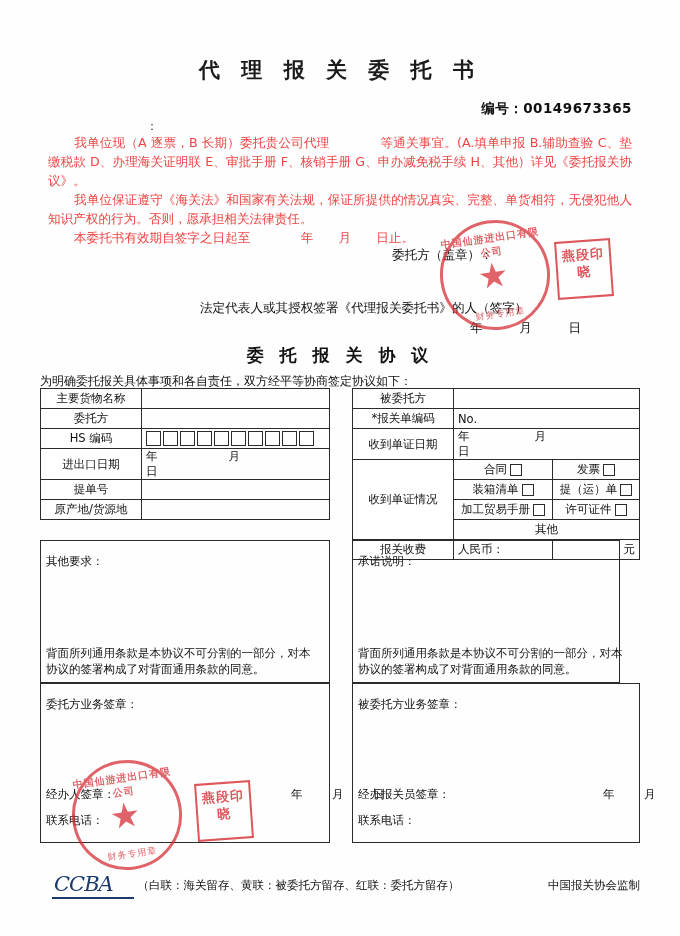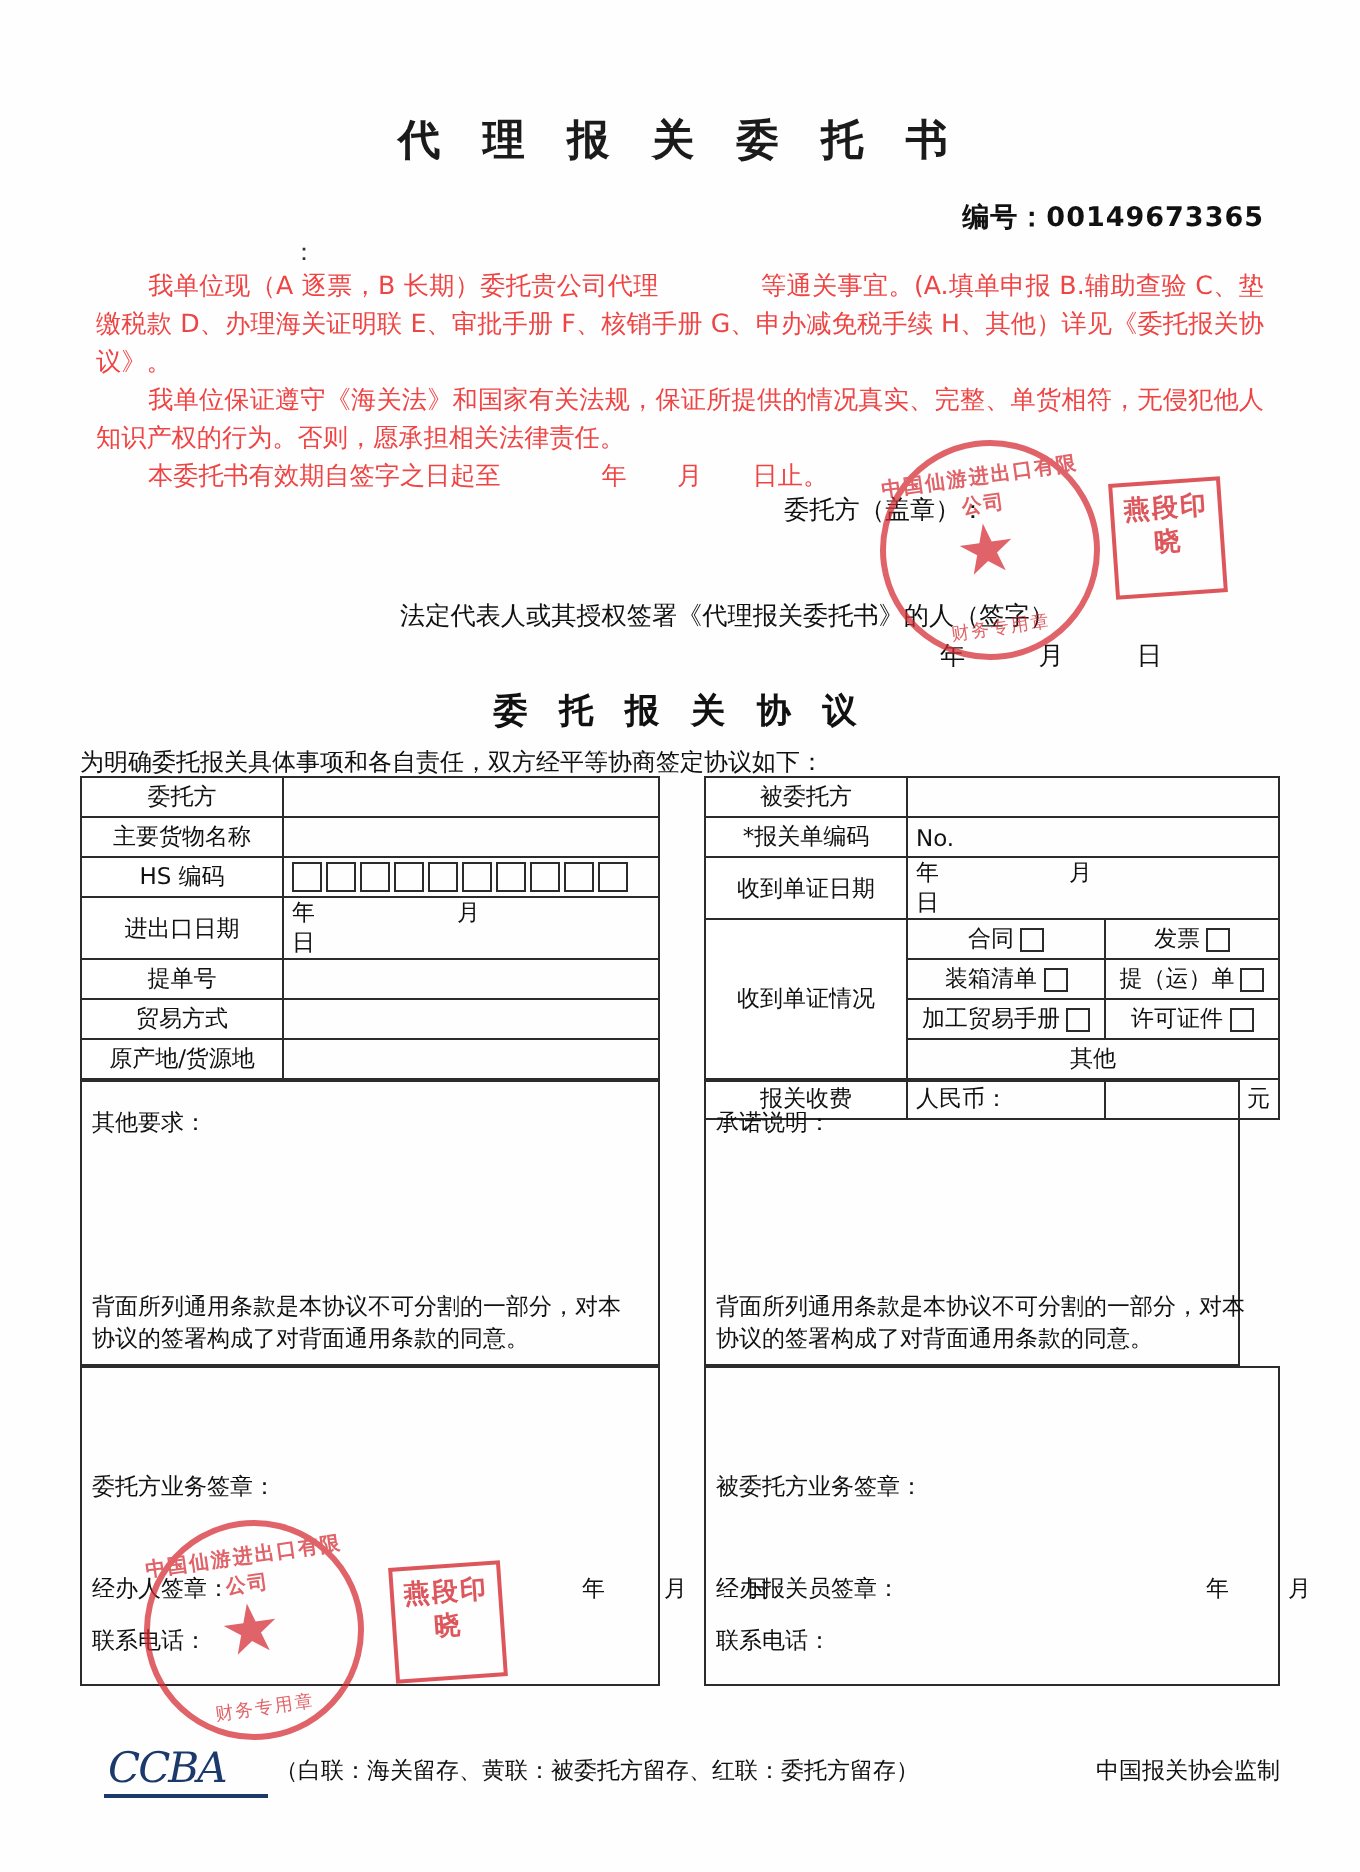--- a/index.html
+++ b/index.html
@@ -145,21 +145,21 @@
     left: 5px; bottom: 5px;
     width: 274px;
     font-size: 11.5px;
     line-height: 16px;
   }
   #right-notes .note-foot { width: 272px; }
 
   
   #left-sign  { left: 40px;  top: 683px; width: 290px; height: 160px; }
   #right-sign { left: 352px; top: 683px; width: 288px; height: 160px; }
-  .sign-head { font-size: 11.5px; margin-top: 39px; }
+  .sign-head { font-size: 11.5px; }
   .sign-row {
     position: absolute;
     left: 5px;
     font-size: 11.5px;
   }
   .sign-row .rt { position: absolute; left: 245px; white-space: nowrap; letter-spacing: 9px; }
   .r1 { bottom: 40px; }
   .r2 { bottom: 14px; text-align: right; }
 
   
@@ -272,43 +272,39 @@
   <div class="sign-line1">委托方（盖章）：</div>
   <div class="sign-line2">法定代表人或其授权签署《代理报关委托书》的人（签字）</div>
   <div class="date-line-right">年　月　日</div>
 
   <div class="sub-title">委 托 报 关 协 议</div>
   <div class="agreement-lead">为明确委托报关具体事项和各自责任，双方经平等协商签定协议如下：</div>
 
   <table class="tbl" id="left-table">
     <tbody>
         <tr>
+      <td class="lbl lbl-center">主要货物名称</td>
+      <td></td>
+    </tr>
+    <tr>
       <td class="lbl lbl-center">委托方</td>
-      <td></td>
-    </tr>
-    <tr>
-      <td class="lbl lbl-center">主要货物名称</td>
       <td></td>
     </tr>
     <tr>
       <td class="lbl lbl-center">HS 编码</td>
       <td class="hs-boxes">
         <span></span><span></span><span></span><span></span><span></span><span></span><span></span><span></span><span></span><span></span>
       </td>
     </tr>
     <tr>
       <td class="lbl lbl-center">进出口日期</td>
       <td class="date-cells">年　　月　　日</td>
     </tr>
     <tr>
       <td class="lbl lbl-center">提单号</td>
-      <td></td>
-    </tr>
-    <tr>
-      <td class="lbl lbl-center">贸易方式</td>
       <td></td>
     </tr>
     <tr>
       <td class="lbl lbl-center">原产地/货源地</td>
       <td></td>
     </tr>
   </tbody>
     </table>
 
   <table class="tbl" id="right-table">

